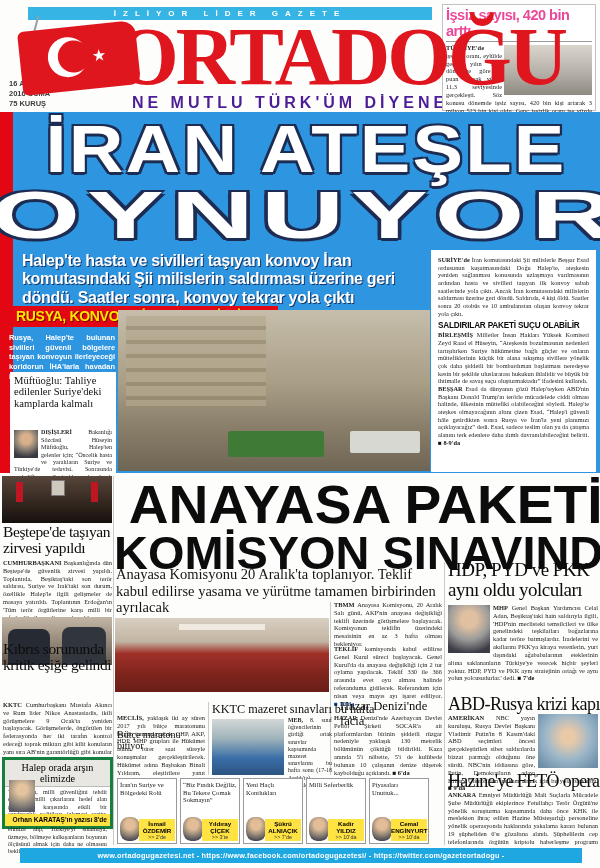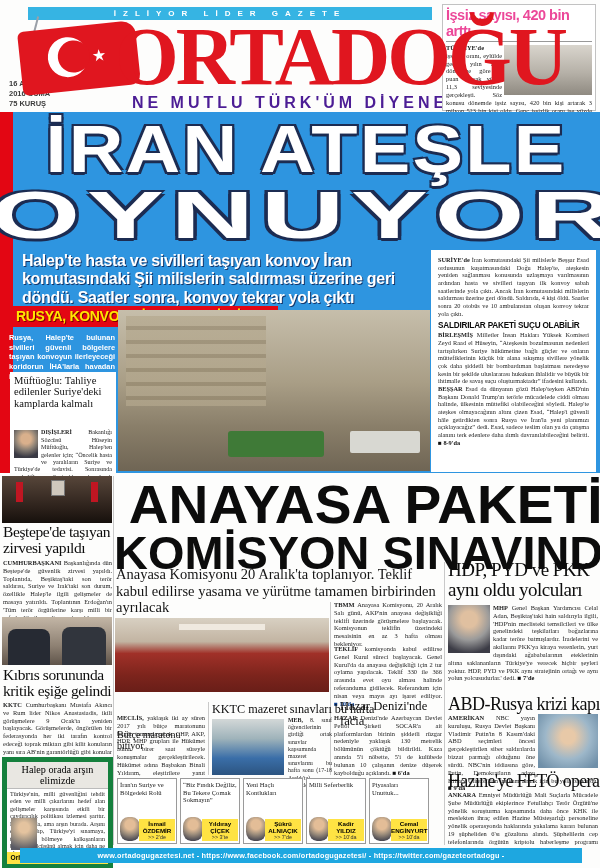--- a/index.html
+++ b/index.html
@@ -66,21 +66,21 @@
   .subhead{font-size:8.2px;font-weight:bold;color:#0b0b0b;margin:4px 0 1px;letter-spacing:-0.2px;}
 
   
   #meetph{left:2px;top:476px;width:110px;height:47px;background:linear-gradient(180deg,#57463a 0%,#2b201a 70%,#16100c 100%);}
   #meetph .fl{position:absolute;top:6px;width:7px;height:20px;background:#c01622;}
   #meetph .fr{position:absolute;top:4px;left:50%;margin-left:-6px;width:12px;height:14px;background:#cfc8bd;border:1px solid #777;}
   #handshake{left:2px;top:617px;width:110px;height:48px;background:linear-gradient(180deg,#c3b6a6 0%,#8e8173 60%,#5f544a 100%);}
   #handshake .m1{position:absolute;left:6px;bottom:0;width:42px;height:36px;background:#262a33;border-radius:8px 8px 0 0;}
   #handshake .m2{position:absolute;right:6px;bottom:0;width:44px;height:38px;background:#31353d;border-radius:8px 8px 0 0;}
   .lcol-hl{font-size:15.5px;line-height:1.04;letter-spacing:-0.4px;}
-  #halepbox{left:2px;top:757px;width:111px;height:112px;border:5px solid #15803d;background:#fff;box-sizing:border-box;}
+  #halepbox{left:2px;top:757px;width:111px;height:72px;border:3px solid #15803d;background:#fff;box-sizing:border-box;}
   #halepbox .hl{font-family:"Liberation Serif",serif;font-size:10.2px;text-align:center;background:#e9e7e2;
                 border-bottom:1px solid #bbb;padding:2px 0;}
   #halepbox .ph{position:absolute;left:4px;bottom:14px;width:26px;height:32px;
                 background:radial-gradient(circle at 50% 30%,#e4c39f 20%,#a39584 50%,#5a5a64 85%);}
   #halepbox .sig{position:absolute;left:0;bottom:0;width:100%;height:12px;background:#ffe343;
                  font-size:6.6px;font-weight:bold;text-align:right;line-height:12px;padding-right:3px;box-sizing:border-box;}
 
   
   .blackhl{position:absolute;left:114px;width:484px;text-align:center;color:#0c0c0c;font-weight:bold;white-space:nowrap;}
   #an1{top:474px;font-size:53px;letter-spacing:0px;transform:scaleX(1.04);transform-origin:left;}
@@ -178,21 +178,21 @@
   </div>
   <div class="abs serif-hl lcol-hl" style="left:3px;top:524px;width:109px;">Beştepe'de taşıyan zirvesi yapıldı</div>
   <div class="abs body-text" style="left:3px;top:559px;width:109px;">
     <span class="lead">CUMHURBAŞKANI</span><span> Başkanlığında dün Beştepe'de güvenlik zirvesi yapıldı. Toplantıda, Beşiktaş'taki son terör saldırısı, Suriye ve Irak'taki son durum, özellikle Halep'le ilgili gelişmeler de masaya yatırıldı. Toplantının Erdoğan'ın 'Tüm terör örgütlerine karşı milli bir seferberlik ilan ediyorum' açıklamasının ardından yapılması dikkat çekiyor</span>
     <span class="pref" style="color:#0b3e8f;">■ 10'da</span>
   </div>
   <div class="photo" id="handshake">
     <div class="m1"></div>
     <div class="m2"></div>
   </div>
-  <div class="abs serif-hl lcol-hl" style="left:3px;top:667px;width:109px;">Kıbrıs sorununda kritik eşiğe gelindi</div>
+  <div class="abs serif-hl lcol-hl" style="left:3px;top:641px;width:109px;">Kıbrıs sorununda kritik eşiğe gelindi</div>
   <div class="abs body-text" style="left:3px;top:701px;width:109px;">
     <span class="lead">KKTC</span><span> Cumhurbaşkanı Mustafa Akıncı ve Rum lider Nikos Anastasiadis, ikili görüşmelere 9 Ocak'ta yeniden başlayacak. Görüşmelerde, öngörülen bir federasyonda her iki tarafın kontrol edeceği toprak miktarı gibi kilit konuların yanı sıra AB'nin garantörlüğü gibi konular masaya yatırılacak.</span>
     <span class="pref">■ 6'da</span>
   </div>
   <div class="abs" id="halepbox">
     <div class="hl">Halep orada arşın elimizde</div>
     <div class="body-text" style="font-size:6.1px;padding:2px 3px;">Türkiye'nin, milli güvenliğini tehdit eden ve milli çıkarlarını hedef alan gelişmeler karşısında etkili bir caydırıcılık politikası izlemesi şarttır. Halep orada, ama arşın burada. Arşını elimize alıp, Türkiye'yi sınamaya, üzmeye, bölmeye kalkışanların boyunun ölçüsünü almak için daha ne olmasını bekliyoruz?</div>
     <div class="ph"></div>
     <div class="sig">Orhan KARATAŞ'ın yazısı 8'de</div>
   </div>

